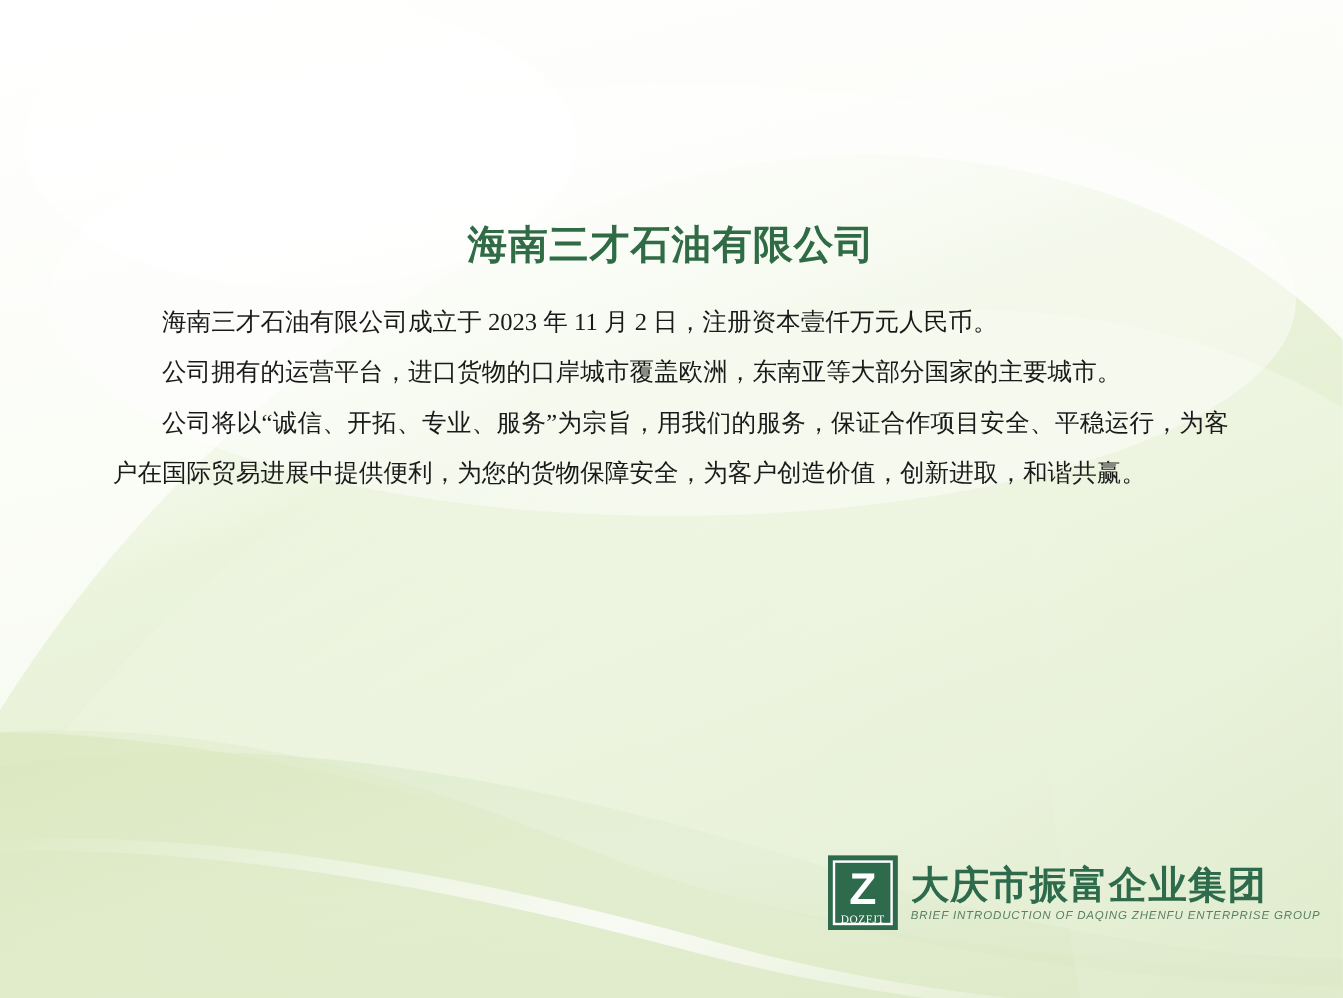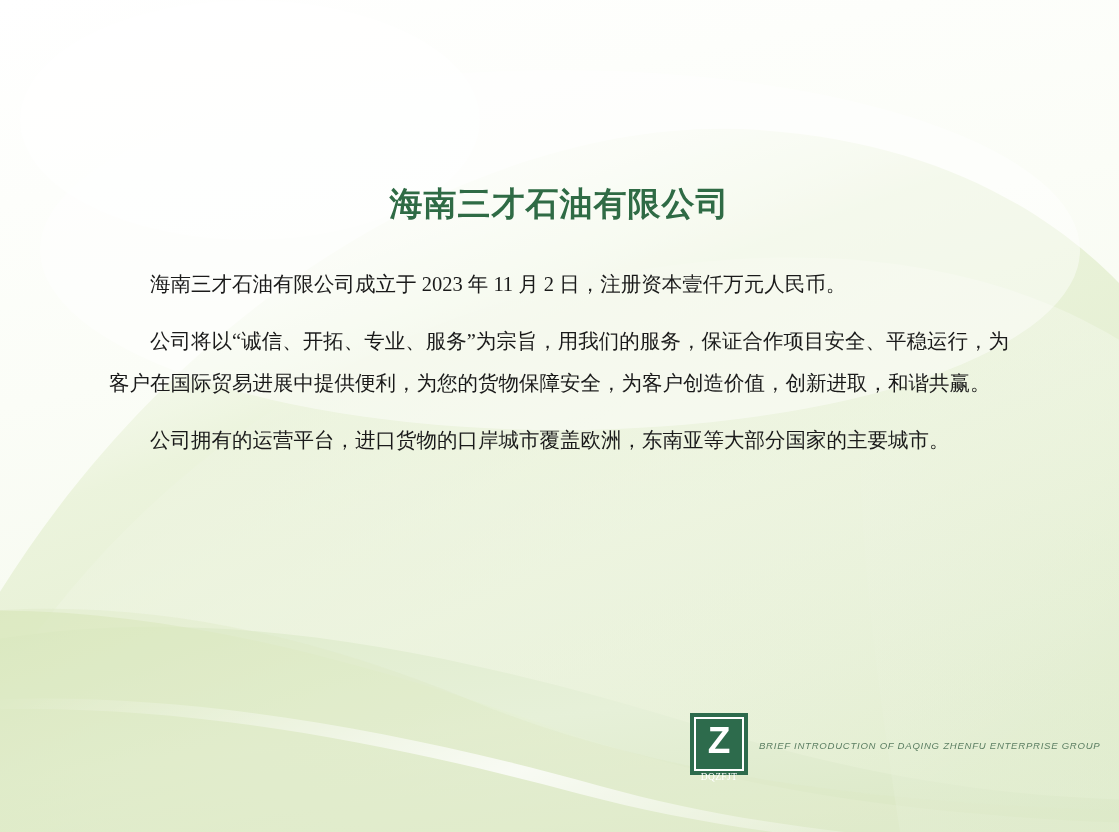--- a/index.html
+++ b/index.html
@@ -44,21 +44,21 @@
     left:94px;
     top:248px;
     width:930px;
     font-size:20.5px;
     line-height:42px;
     color:#1a1a1a;
     text-align:justify;
     text-justify:inter-ideograph;
   }
   .body-text p{
-    margin:15px;
+    margin:0;
     text-indent:2em;
     text-align:justify;
     text-justify:inter-ideograph;
   }
 
   
   .logo{
     position:absolute;
     left:690px;
     top:713px;
@@ -96,21 +96,21 @@
     letter-spacing:0;
   }
   .logo-mark .abbr{
     position:relative;
     z-index:2;
     font-family:"Liberation Serif","DejaVu Serif",serif;
     font-size:9.5px;
     line-height:10px;
     letter-spacing:.4px;
     color:#ffffff;
-    margin-top:11px;
+    margin-top:1px;
   }
   .logo-text{
     margin-left:11px;
     display:flex;
     flex-direction:column;
     justify-content:center;
   }
   .logo-cn{
     font-family:"Liberation Sans","DejaVu Sans",sans-serif;
     font-weight:bold;
@@ -195,28 +195,29 @@
       <ellipse cx="560" cy="250" rx="520" ry="180" fill="#ffffff" opacity="0.45"></ellipse>
     </svg>
   </div>
 
   <div class="content">
 
     <h1 class="doc-title">海南三才石油有限公司</h1>
 
     <div class="body-text">
       <p>海南三才石油有限公司成立于 2023 年 11 月 2 日，注册资本壹仟万元人民币。</p>
+      <p>公司拥有的运营平台，进口货物的口岸城市覆盖欧洲，东南亚等大部分国家的主要城市。</p>
       <p>公司将以“诚信、开拓、专业、服务”为宗旨，用我们的服务，保证合作项目安全、平稳运行，为客户在国际贸易进展中提供便利，为您的货物保障安全，为客户创造价值，创新进取，和谐共赢。</p>
-      <p>公司拥有的运营平台，进口货物的口岸城市覆盖欧洲，东南亚等大部分国家的主要城市。</p>
     </div>
 
     <div class="logo">
       <div class="logo-mark">
         <span class="zed">Z</span>
         <span class="abbr">DQZFJT</span>
       </div>
       <div class="logo-text">
+        <div class="logo-cn">大庆市振富企业集团</div>
         <div class="logo-en">BRIEF INTRODUCTION OF DAQING ZHENFU ENTERPRISE GROUP</div>
       </div>
     </div>
 
   </div>
 </div>
 
 </body></html>

